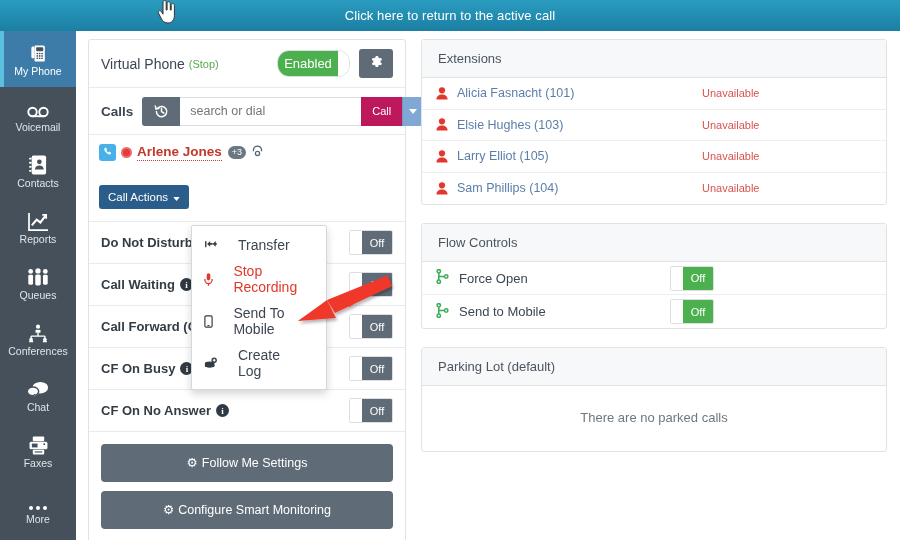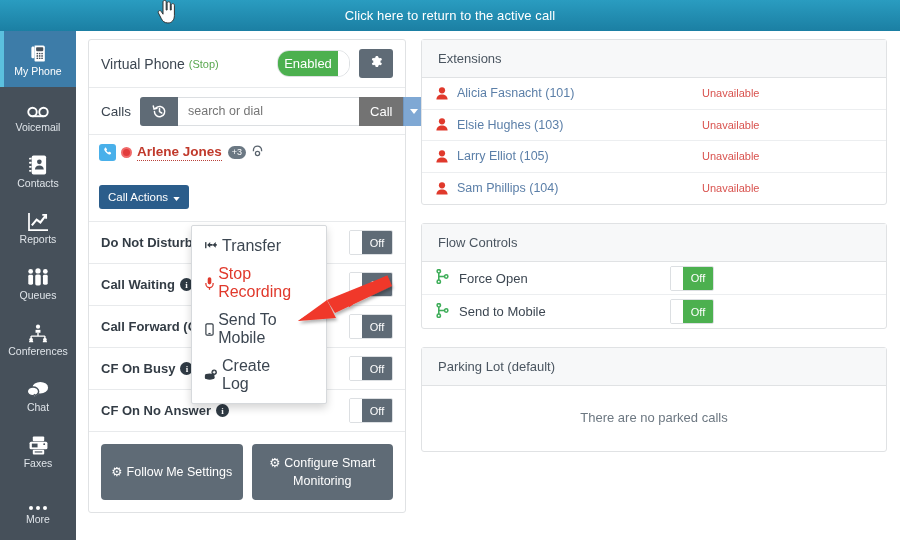--- a/index.html
+++ b/index.html
@@ -86,36 +86,36 @@
     margin-left: 9px; width: 34px; height: 29px; border-radius: 3px;
     background: #5f6b76; border: none; color: #fff;
     display: flex; align-items: center; justify-content: center;
     cursor: pointer;
   }
 
   .calls-row {
     display: flex; align-items: center; padding: 9px 12px;
     border-bottom: 1px solid #e8eaec; height: 47px;
   }
-  .calls-label { font-size: 13.5px; color: #3c4651; margin-right: 9px; }
+  .calls-label { font-size: 13.5px; color: #3c4651; margin-right: 9px; font-weight: bold; }
   .dial-group { display: flex; height: 29px; flex: 1; }
   .hist-btn {
     width: 38px; background: #5f6b76; color: #fff;
     border-radius: 3px 0 0 3px;
     display: flex; align-items: center; justify-content: center;
     cursor: pointer;
   }
   .dial-input {
     flex: 1; border: 1px solid #dcdfe2; border-left: none; border-right:none;
     background: #fff; font-size: 12.5px; color: #9aa3ac;
     padding: 0 10px; outline: none;
     font-family: "Liberation Sans", sans-serif;
   }
   .call-btn {
-    background: #737373; color: #fff; font-size: 13px;
+    background: #be185d; color: #fff; font-size: 11px;
     padding: 0 11px; display: flex; align-items: center;
     border: none; cursor: pointer;
   }
   .call-caret {
     background: #7fa8d4; color: #fff; width: 21px;
     border-left: 1px solid #6f97c2; border-radius: 0 3px 3px 0;
     display: flex; align-items: center; justify-content: center;
     cursor: pointer;
   }
 
@@ -159,38 +159,38 @@
   }
   .toggle-off {
     width: 44px; height: 25px; border: 1px solid #dcdfe2; border-radius: 2px;
     background: #fff; display: flex; align-items: center; overflow: hidden;
     cursor: pointer;
   }
   .toggle-off .knob { width: 12px; height: 100%; background: #fff; }
   .toggle-off .off { flex:1; background: #5f6b76; color: #fff; font-size: 11px;
     height: 100%; display:flex; align-items:center; justify-content:center; }
 
-  .btn-row { display: flex; gap: 9px; padding: 12px 12px; }
+  .btn-row { display: flex; gap: 9px; padding: 12px 12px; flex-direction: column; }
   .big-btn {
     flex: 1; background: #5f6b76; color: #fff; border: none; border-radius: 4px;
     font-size: 12.5px; padding: 10px 6px; line-height: 1.45; cursor: pointer;
     font-family: "Liberation Sans", sans-serif;
   }
   .big-btn .g { margin-right: 4px; }
 
   
   .dropdown {
     position: absolute; left: 115px; top: 194px; width: 136px;
     background: #fff; border: 1px solid #d6d9dc; border-radius: 2px;
     box-shadow: 0 4px 9px rgba(0,0,0,.17);
     padding: 6px 0 5px 0; z-index: 40;
   }
   .dd-item {
-    display: flex; align-items: center; gap: 4px;
-    padding: 5px 28px 5px 12px; font-size: 16px; color: #3c4651;
+    display: flex; align-items: center; gap: 20px;
+    padding: 5px 28px 5px 12px; font-size: 14px; color: #3c4651;
     cursor: pointer;
   }
   .dd-item.danger { color: #e0392c; }
   .dd-ico { width: 14px; display: flex; justify-content: center; }
 
   
   .arrow { position: absolute; left: 210px; top: 238px; z-index: 60; pointer-events: none; }
 
   
   .right-col { position: absolute; left: 345px; top: 8px; width: 466px; }

